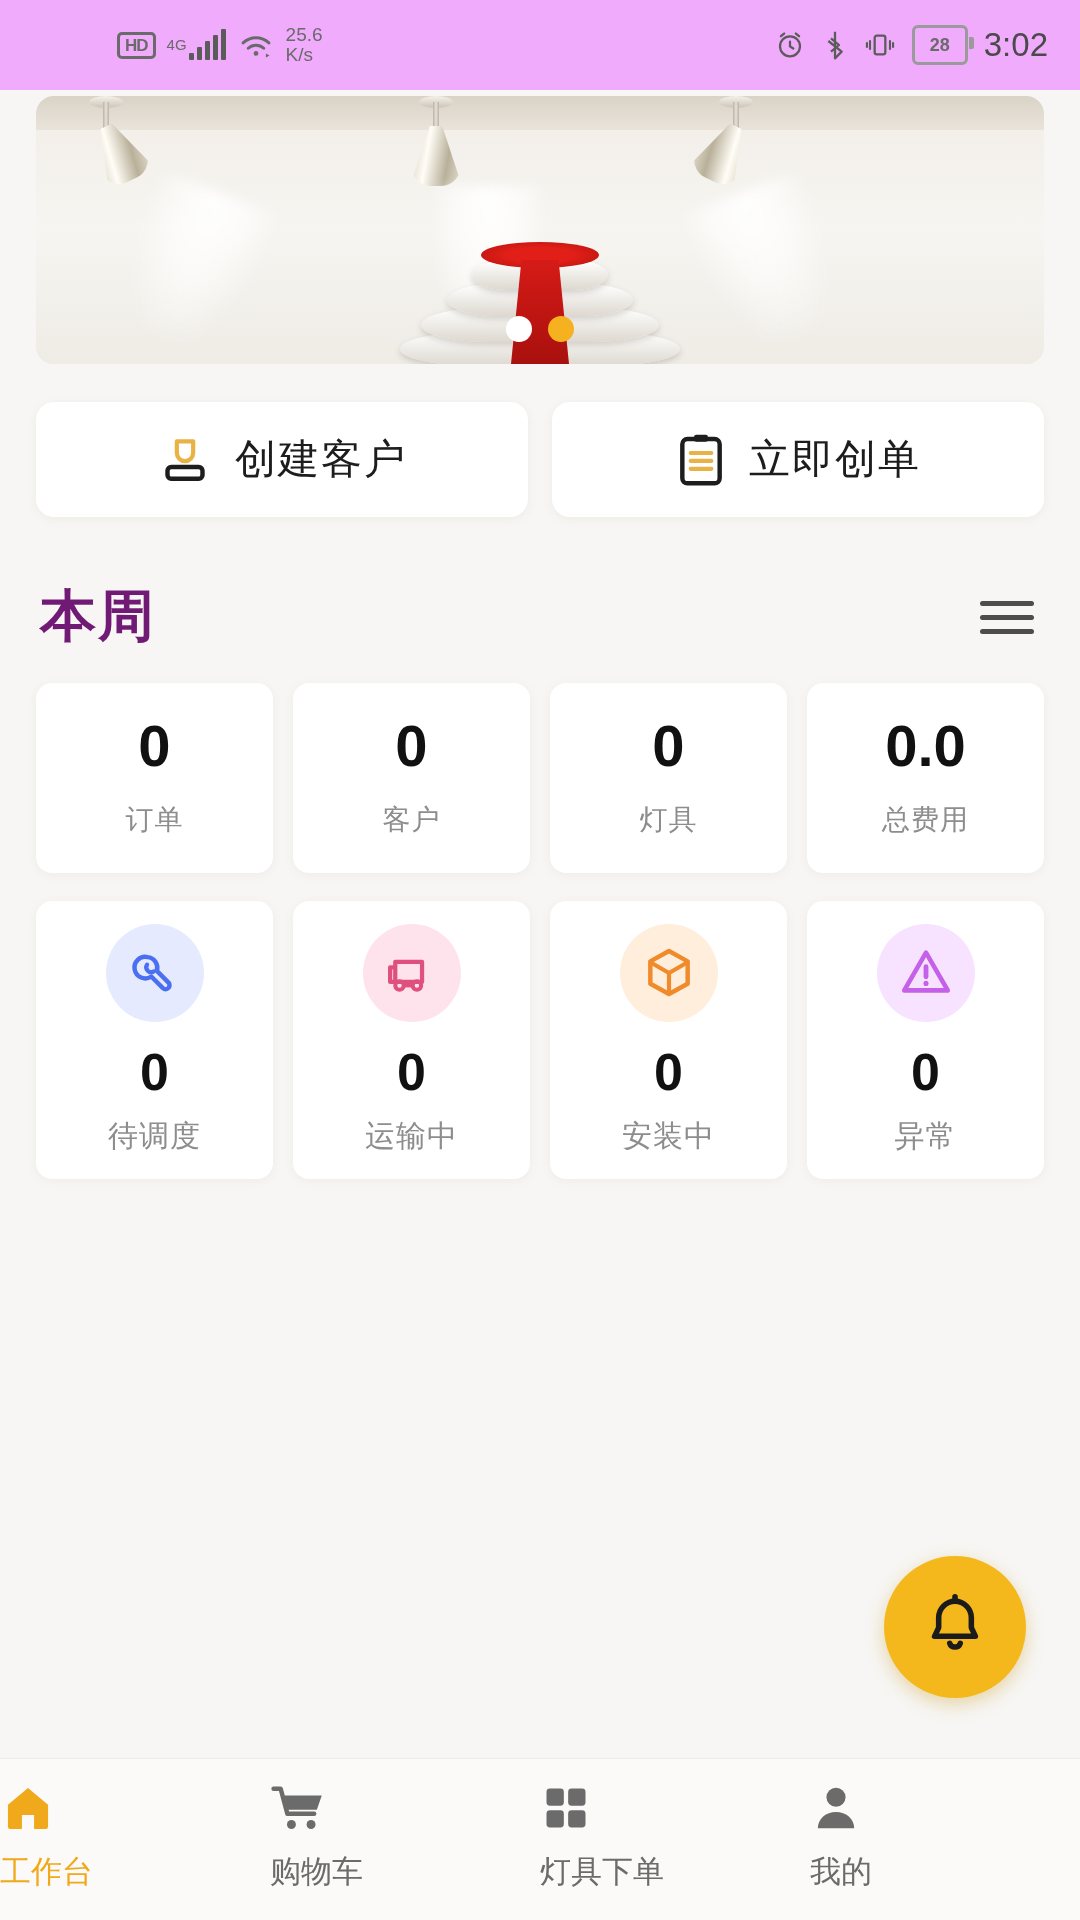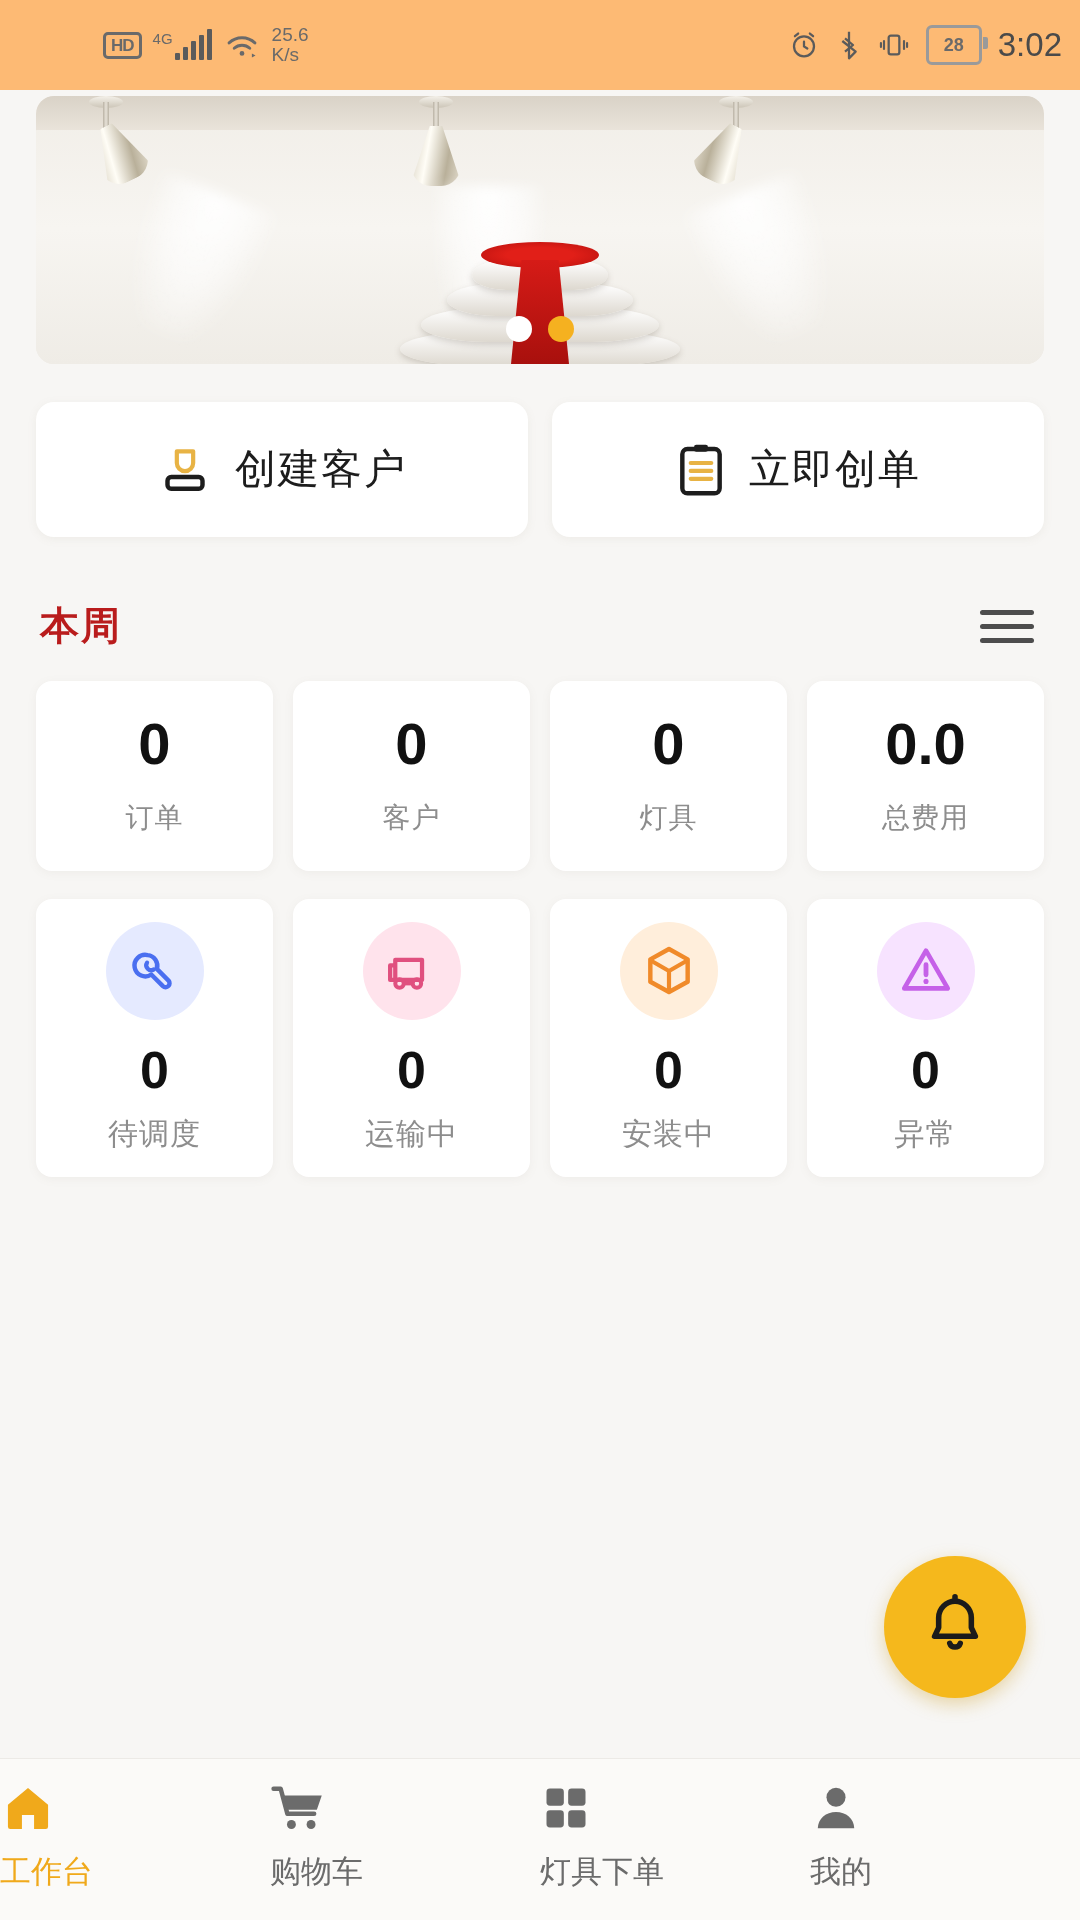--- a/index.html
+++ b/index.html
@@ -8,34 +8,34 @@
     background:#f7f6f4;
     font-family:"Liberation Sans", "DejaVu Sans", sans-serif;
     overflow:hidden;
   }
   body { position:relative; }
 
   
   .statusbar{
     height:90px; width:100%;
     display:flex; align-items:center;
-    padding:0 18px;
-    background:#fdba74;
+    padding:0 32px;
+    background:#f0abfc;
     color:#5b5b5b;
   }
   .sb-left{ display:flex; align-items:center; gap:11px; flex:1; padding-left:85px;}
   .sb-right{ display:flex; align-items:center; gap:16px; }
   .hd-badge{
     border:3px solid #6a6a6a; border-radius:5px;
     font-size:17px; font-weight:bold; color:#6a6a6a;
     padding:1px 5px; letter-spacing:-1px; line-height:1;
     display:flex; align-items:center; height:27px;
   }
   .net-group{ display:flex; align-items:flex-end; gap:2px; }
-  .net-g{ font-size:15px; color:#6a6a6a; line-height:1; margin-bottom:14px; }
+  .net-g{ font-size:15px; color:#6a6a6a; line-height:1; margin-bottom:8px; }
   .bars{ display:flex; align-items:flex-end; gap:3px; height:30px; }
   .bars i{ display:block; width:5px; background:#5b5b5b; border-radius:1px; }
   .bars i:nth-child(1){height:7px}
   .bars i:nth-child(2){height:13px}
   .bars i:nth-child(3){height:19px}
   .bars i:nth-child(4){height:25px}
   .bars i:nth-child(5){height:31px}
   .speed{ font-size:19px; line-height:20px; color:#6a6a6a; text-align:left; }
   .clock-time{ font-size:33px; color:#4a4a4a; letter-spacing:0px; }
   .icn{ display:inline-flex; align-items:center; justify-content:center; }
@@ -111,32 +111,32 @@
     background:radial-gradient(ellipse at center,#e11f18 40%, #b5110e 100%);
   }
   .dots{ position:absolute; bottom:22px; left:50%; transform:translateX(-50%);
     display:flex; gap:16px; z-index:5;}
   .dot{ width:26px;height:26px;border-radius:50%; background:#ffffff; }
   .dot.active{ background:#f5b120; }
 
   
   .actions{ display:flex; gap:24px; margin-top:38px; }
   .action-btn{
-    flex:1; height:135px; background:#ffffff; border-radius:18px;
+    flex:1; height:115px; background:#ffffff; border-radius:18px;
     display:flex; align-items:center; justify-content:center; gap:22px;
     box-shadow:0 2px 10px rgba(140,130,115,.09);
   }
   .action-label{ font-size:41px; color:#1d1d1d; letter-spacing:2px; }
 
   
   .sec-head{
     display:flex; align-items:center; justify-content:space-between;
     margin-top:62px; padding:0 4px;
   }
-  .sec-title{ font-size:39px; font-weight:bold; color:#b91c1c; letter-spacing:2px;font-family:Liberation Serif, serif; }
+  .sec-title{ font-size:56px; font-weight:bold; color:#701a75; letter-spacing:2px;font-family:Liberation Serif, serif; }
   .hamburger{ display:flex; flex-direction:column; gap:9px; padding:8px 6px; }
   .hamburger i{ display:block; width:54px;height:5px;background:#4d4d4d;border-radius:3px;}
   .kebab{ display:flex; gap:11px; align-items:center; padding:12px 6px; }
   .kebab i{ width:13px;height:13px;border-radius:50%;background:#3f3f3f;display:block;}
 
   
   .stat-row{ display:flex; gap:20px; margin-top:28px; }
   .stat-card{
     flex:1; height:190px; background:#fff; border-radius:16px;
     display:flex; flex-direction:column; align-items:center; justify-content:center;

